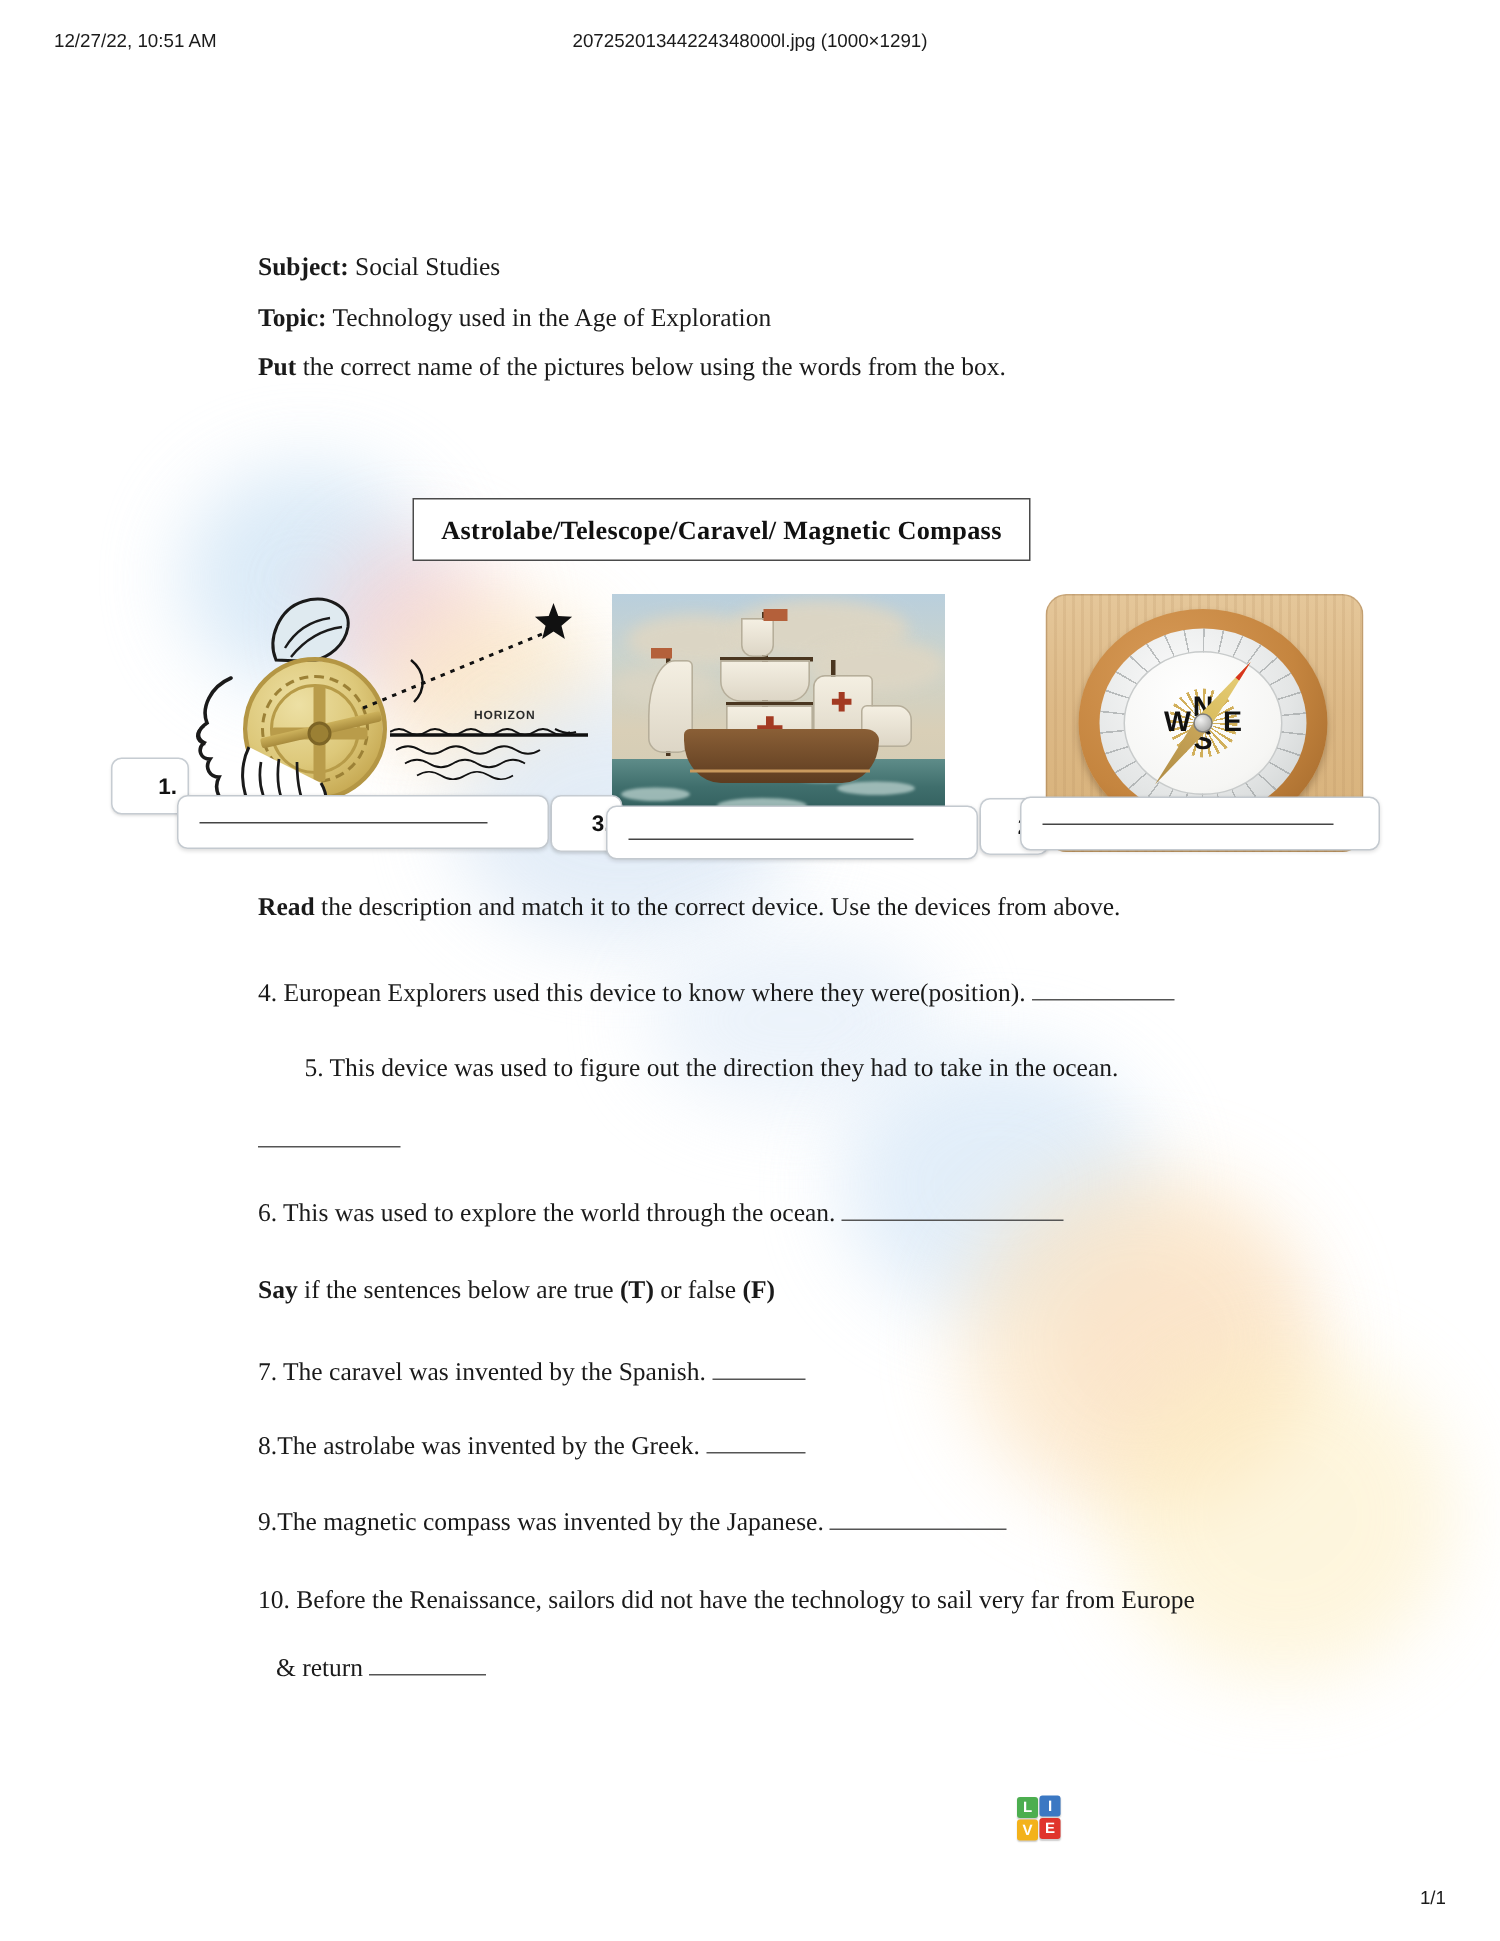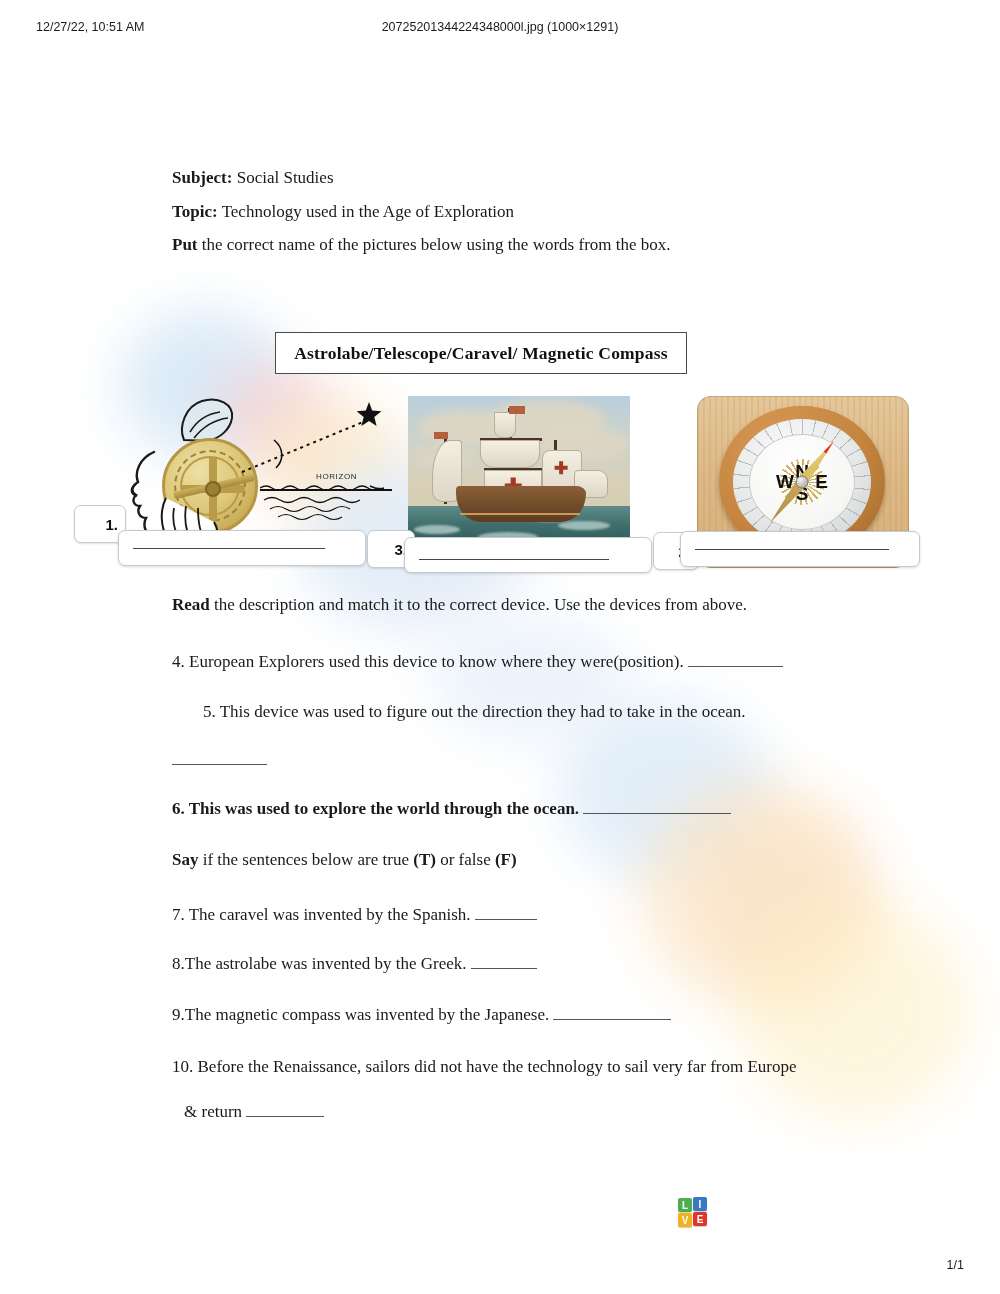--- a/index.html
+++ b/index.html
@@ -178,21 +178,21 @@
     border-radius: 50%; background:#9b8034; border: 2px solid #7d6526; box-sizing:border-box;
   }
   .astro-turban { position:absolute; left: 56px; top: -4px; width: 62px; height: 48px; }
   .astro-hand { position:absolute; left: 36px; top: 92px; width: 70px; height: 66px; }
   .astro-star { position:absolute; right: 8px; top: 2px; width: 26px; height: 26px; }
   .astro-sight { position:absolute; left: 120px; top: 14px; width: 140px; height: 62px; }
   .astro-sea { position:absolute; left: 140px; top: 82px; width: 132px; height: 44px; }
   .astro-horizon-label {
     position:absolute; left: 196px; top: 72px;
     font-family: "Liberation Sans", sans-serif;
-    font-weight: normal; font-size: 8px; letter-spacing: .6px; color: #2b2b2b;
+    font-weight: bold; font-size: 8px; letter-spacing: .6px; color: #2b2b2b;
   }
 
   
   .pic-caravel {
     position: absolute; left: 408px; top: 336px; width: 222px; height: 152px;
     background: #cfd9dd;
     overflow: hidden;
   }
   .cv-sky { position:absolute; inset:0; background: linear-gradient(#b9cfdd 0%, #cbd3cc 28%, #d9cfb7 60%, #cfc9b2 100%); }
   .cv-cloud { position:absolute; border-radius:50%; background:#ddd6c4; filter: blur(5px); opacity:.95; }
@@ -485,21 +485,21 @@
     <span>4. European Explorers used this device to know where they were(position).</span><span class="blank" style="width:95px;"></span>
   </div>
 
   <div class="ws-text" style="left:172px; top:642px;margin-left:31px;">
     <span>5. This device was used to figure out the direction they had to take in the ocean.</span>
   </div>
   <div class="ws-text" style="left:172px; top:688px;">
     <span class="blank" style="width:95px; margin-left:0;"></span>
   </div>
 
-  <div class="ws-text" style="left:172px; top:737px;font-weight:bold;">
+  <div class="ws-text" style="left:172px; top:737px;">
     <span>6. This was used to explore the world through the ocean.</span><span class="blank" style="width:148px;"></span>
   </div>
 
   <div class="ws-text" style="left:172px; top:790px;">
     <b>Say</b><span> if the sentences below are true </span><b>(T)</b><span> or false </span><b>(F)</b>
   </div>
 
   <div class="ws-text" style="left:172px; top:843px;">
     <span>7. The caravel was invented by the Spanish.</span><span class="blank" style="width:62px;"></span>
   </div>

